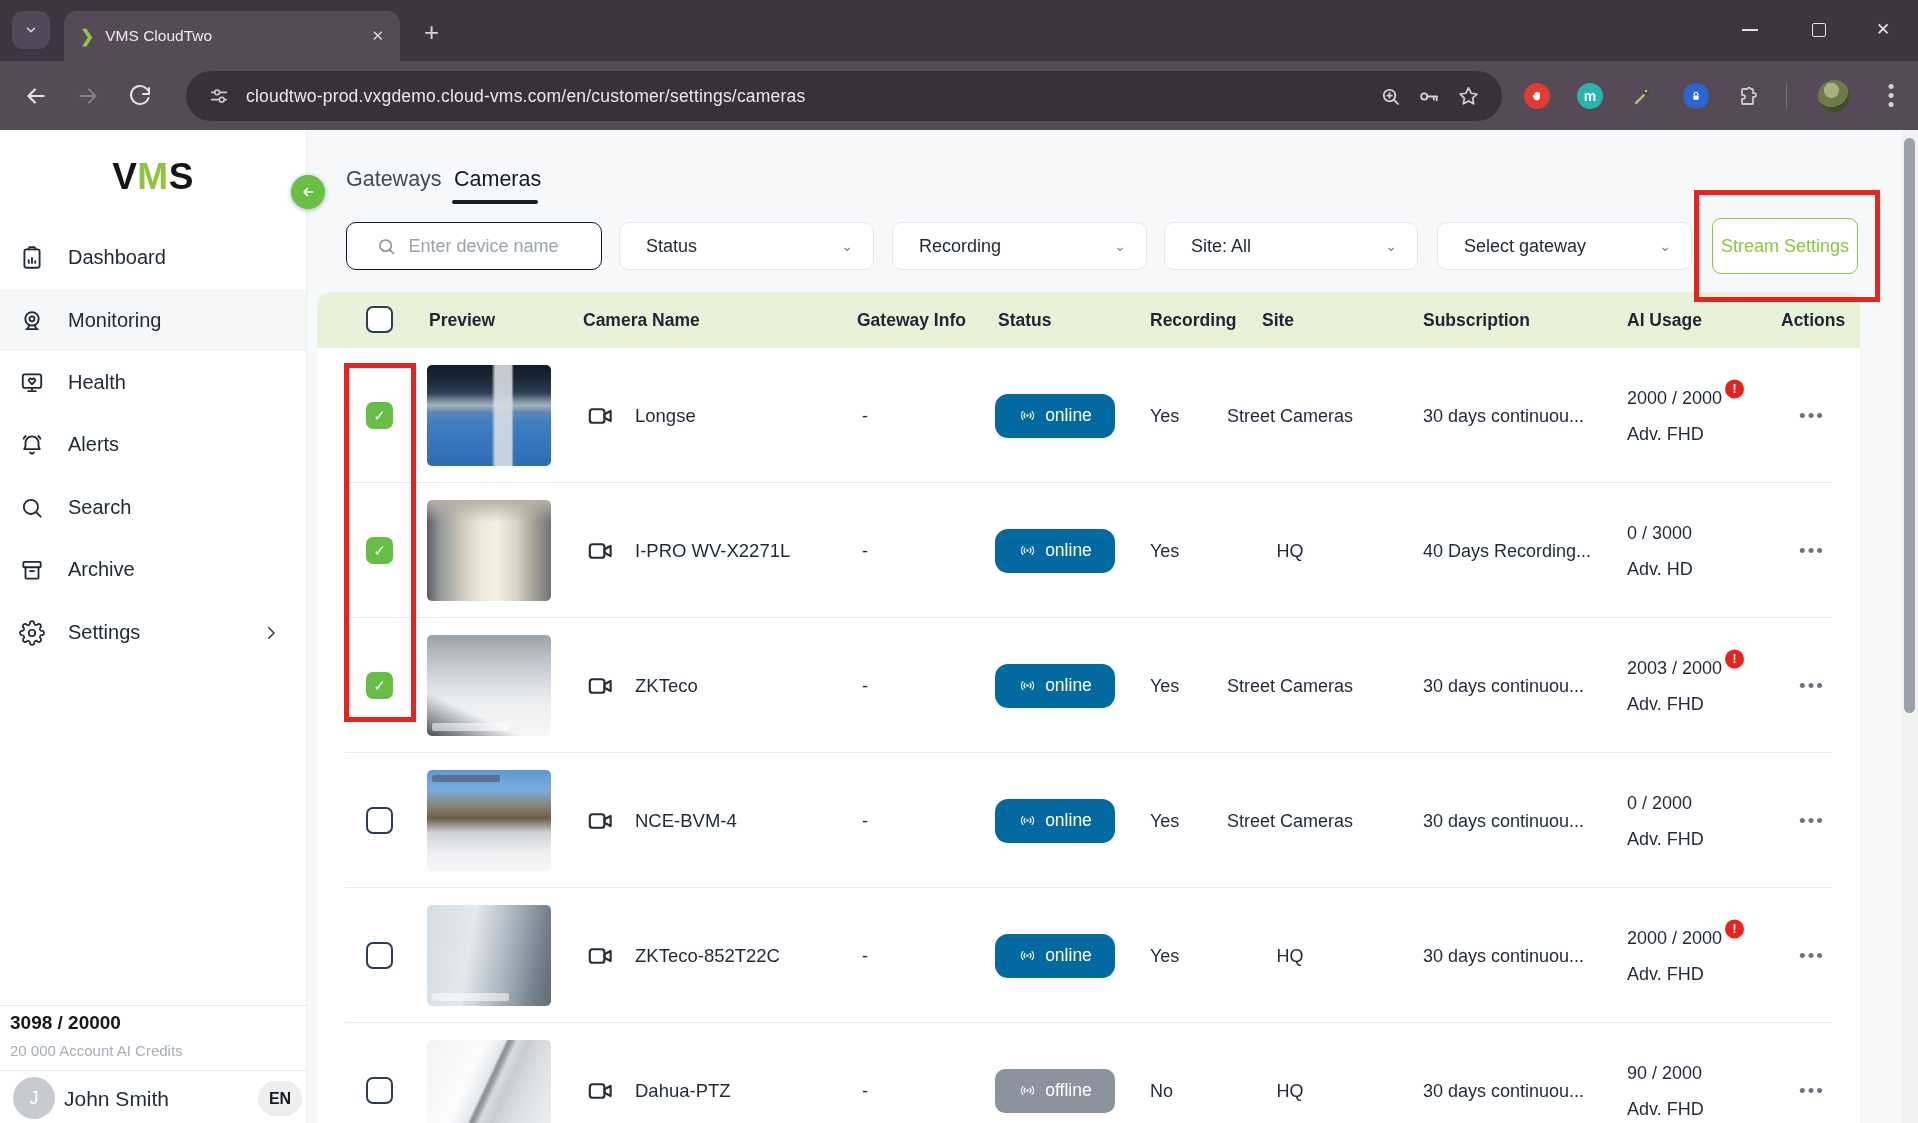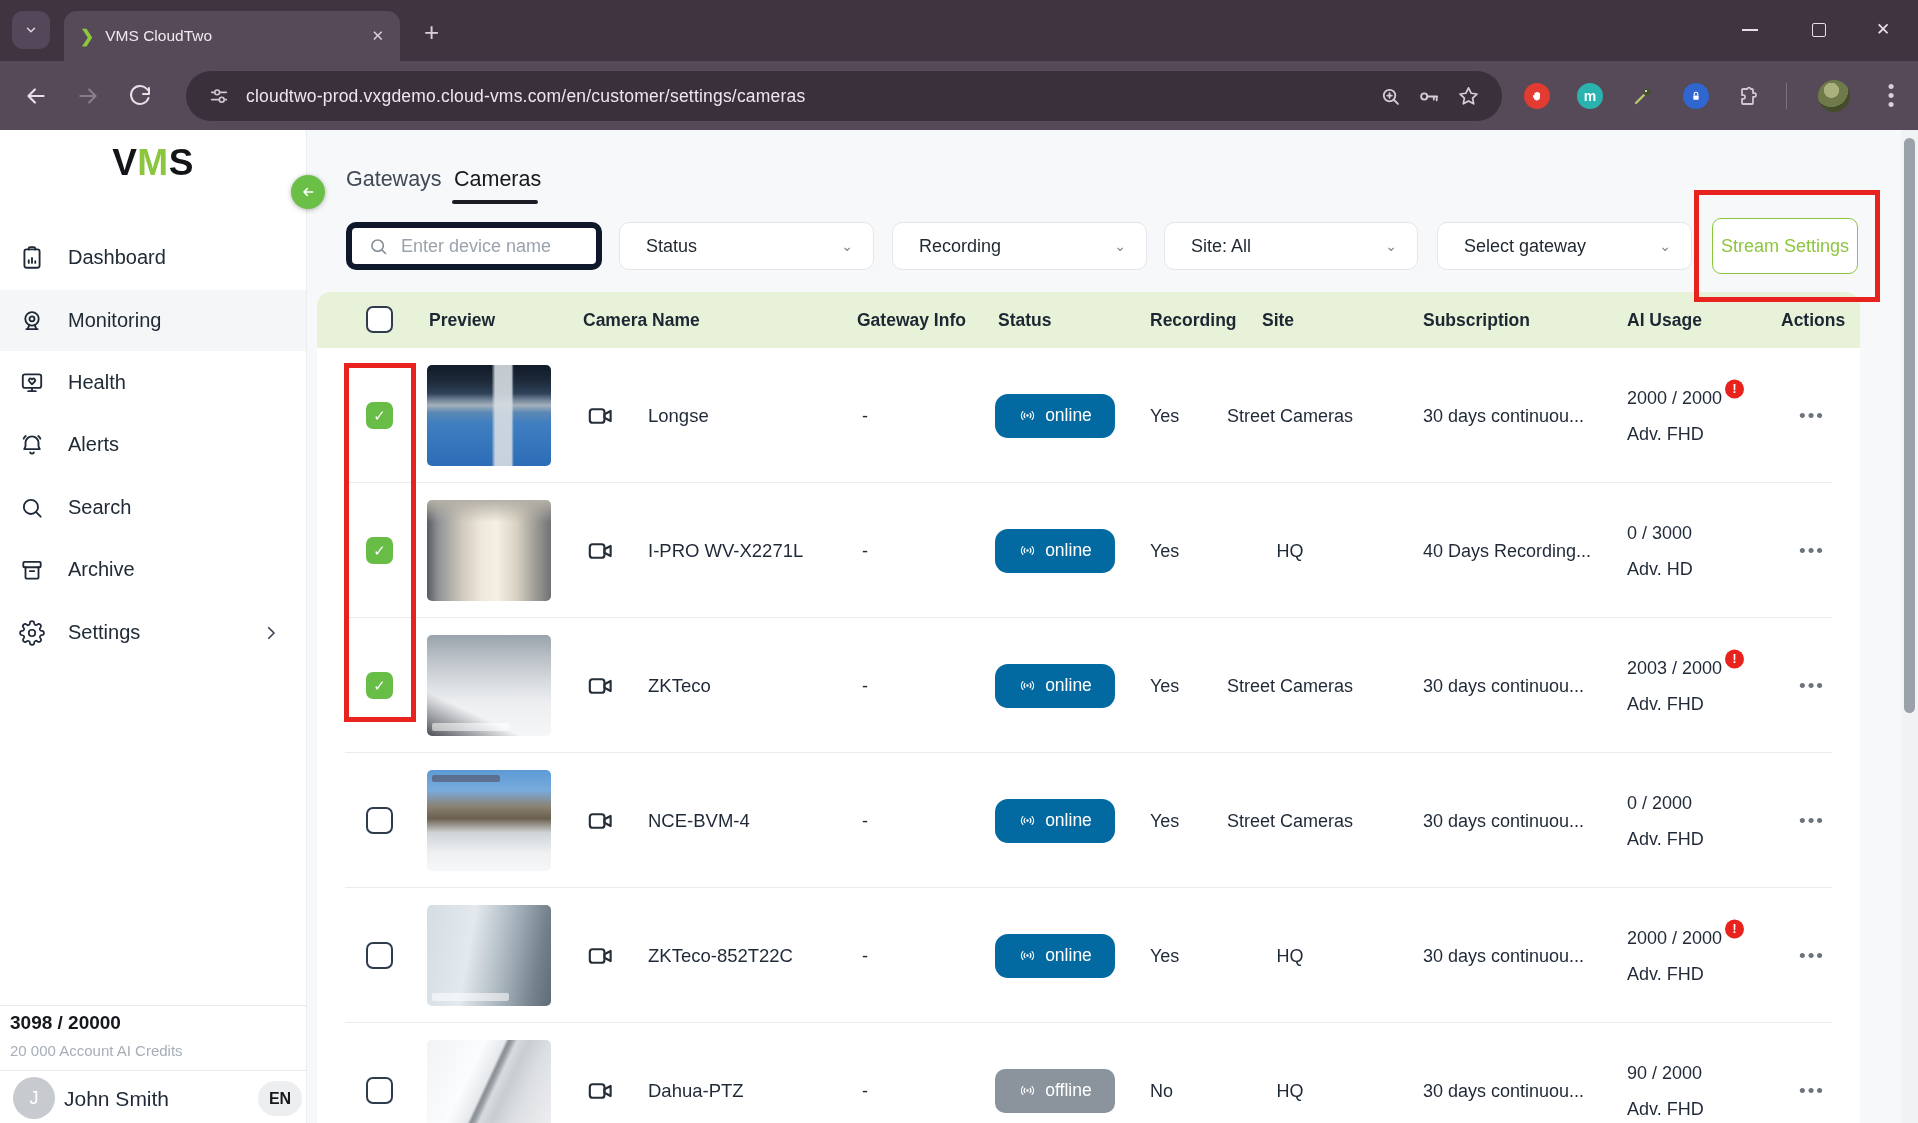--- a/index.html
+++ b/index.html
@@ -27,21 +27,21 @@
   .url-text { color:#ece7ec; font-size:17.5px; letter-spacing:.2px; flex:1; white-space:nowrap; overflow:hidden; }
   .ext-circle { position:absolute; top:22px; width:26px; height:26px; border-radius:50%;
     display:flex; align-items:center; justify-content:center; }
   .ext-sep { position:absolute; left:1786px; top:22px; width:1px; height:26px; background:#7b6f7c; }
   .avatar-chrome { position:absolute; left:1818px; top:19px; width:32px; height:32px; border-radius:50%;
     background:radial-gradient(circle at 42% 32%, #aab17e 0 26%, #6e7a4a 27% 58%, #444c2c 59% 100%); }
   .menu-dots { position:absolute; left:1884px; top:21px; color:#d9d1d9; font-size:19px; letter-spacing:0; line-height:9px; text-align:center; width:14px; }
 
   
   .sidebar { position:absolute; left:0; top:130px; width:307px; height:993px; background:#fff; border-right:1px solid #ebedef; }
-  .logo { position:absolute; top:12px; left:0; width:100%; text-align:center; font-size:37px; font-weight:800; color:#121417; letter-spacing:.5px; }
+  .logo { position:absolute; top:26px; left:0; width:100%; text-align:center; font-size:37px; font-weight:800; color:#121417; letter-spacing:.5px; }
   .logo .m { color:#8cc63f; }
   .nav-item { position:absolute; left:0; width:100%; height:61px; display:flex; align-items:center;
     padding-left:19px; gap:23px; font-size:20px; color:#212b36; cursor:pointer; }
   .nav-item.active { background:#f5f6f8; }
   .nav-item svg { flex:0 0 26px; }
   .nav-chev { position:absolute; right:26px; }
   .sb-div { position:absolute; left:0; width:100%; height:1px; background:#e8eaec; }
   .credits-usage { position:absolute; top:882px; left:10px; font-size:19px; font-weight:700; color:#15181c; }
   .credits-caption { position:absolute; top:912px; left:10px; font-size:15px; color:#a6aeb8; }
   .user-avatar { position:absolute; left:13px; top:947px; width:42px; height:42px; border-radius:50%;
@@ -52,21 +52,21 @@
   .collapse-btn { position:absolute; left:291px; top:175px; width:34px; height:34px; border-radius:50%;
     background:#6abf47; color:#fff; display:flex; align-items:center; justify-content:center;
     box-shadow:0 1px 5px rgba(0,0,0,.3); z-index:20; }
 
   
   .tab-gateways { position:absolute; left:346px; top:167px; font-size:21.5px; color:#3f4a56; }
   .tab-cameras  { position:absolute; left:454px; top:167px; font-size:21.5px; color:#15181d; font-weight:500; }
   .tab-underline{ position:absolute; left:452px; top:200px; width:86px; height:4px; background:#1a1e24; border-radius:2px; }
 
   .search-box { position:absolute; left:346px; top:222px; width:256px; height:48px; background:#fff;
-    border:6px solid #0f172a; border-radius:10px; display:flex; align-items:center; padding-left:16px; gap:12px; }
+    border:1px solid #0f172a; border-radius:10px; display:flex; align-items:center; padding-left:16px; gap:12px;justify-content:center; }
   .search-box input { border:none; outline:none; width:180px; font-size:18px; color:#1f2730; font-family:"Liberation Sans",sans-serif; background:transparent; }
   .search-box input::placeholder { color:#9aa3ad; }
   .fselect { position:absolute; top:222px; height:48px; background:#fff; border:1px solid #e3e6ea; border-radius:10px;
     display:flex; align-items:center; justify-content:space-between; padding:0 20px 0 26px; font-size:18px; color:#1f2730; cursor:pointer; }
   .fsel-chev { color:#818a94; font-size:14px; }
   .stream-btn { position:absolute; left:1712px; top:218px; width:146px; height:56px; background:#fff;
     border:1.5px solid #8cc63f; border-radius:9px; color:#8cc63f; font-size:18px;
     display:flex; align-items:center; justify-content:center; cursor:pointer; }
 
   
@@ -79,21 +79,21 @@
   .thead .cb { top:14px; }
   .cb.checked { background:#67bd45; border-color:#67bd45; color:#fff; font-size:15px; }
   .cb.checked::after { content:"\2713"; }
 
   .trow { position:relative; height:135px; }
   .trow::after { content:""; position:absolute; left:28px; right:28px; bottom:0; height:1px; background:#e9ebee; }
   .vc { position:absolute; top:50%; transform:translateY(-50%); }
   .trow .cb { top:54px; }
   .thumb { position:absolute; left:110px; top:17px; width:124px; height:101px; border-radius:5px; overflow:hidden; cursor:pointer; }
   .cam-ic { left:270px; }
-  .cname { left:331px; font-size:18.5px; color:#1f2937; white-space:nowrap; }
+  .cname { left:318px; font-size:18.5px; color:#1f2937; white-space:nowrap; }
   .gw { left:533px; width:30px; text-align:center; font-size:18px; color:#1f2937; }
   .pill { left:678px; width:120px; height:44px; border-radius:10px; display:flex; align-items:center;
     justify-content:center; gap:8px; color:#fff; font-size:17.5px; }
   .pill.online { background:#0369a1;border-radius:13px; }
   .pill.offline { background:#8b949c; }
   .rec { left:833px; font-size:18px; color:#1f2937; }
   .site { left:883px; width:180px; text-align:center; font-size:18px; color:#1f2937; white-space:nowrap; }
   .sub { left:1106px; font-size:18px; color:#1f2937; white-space:nowrap; }
   .ai { left:1310px; display:flex; flex-direction:column; gap:15px; font-size:18px; color:#1f2937; }
   .ai-top { display:flex; align-items:flex-start; }

